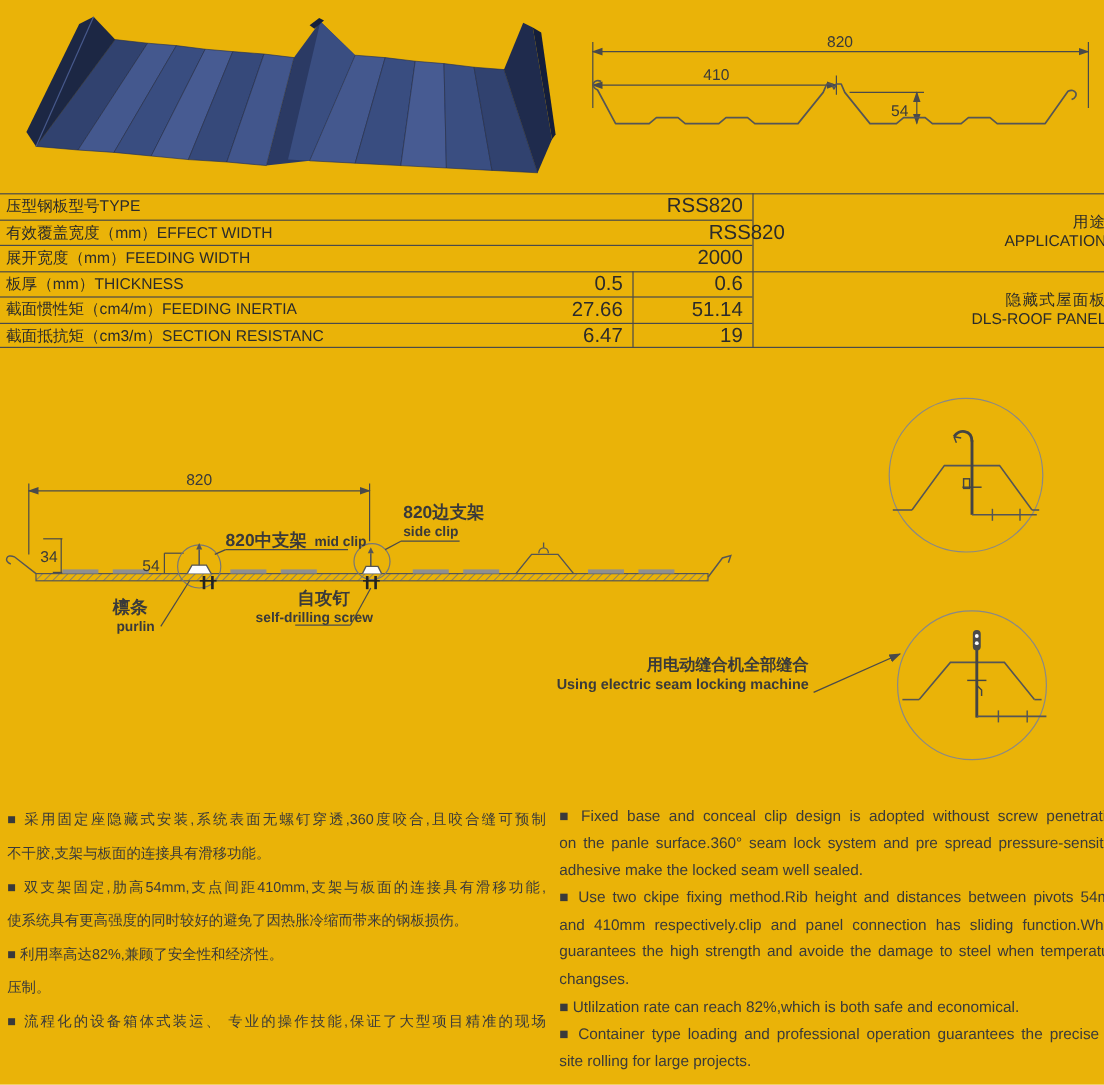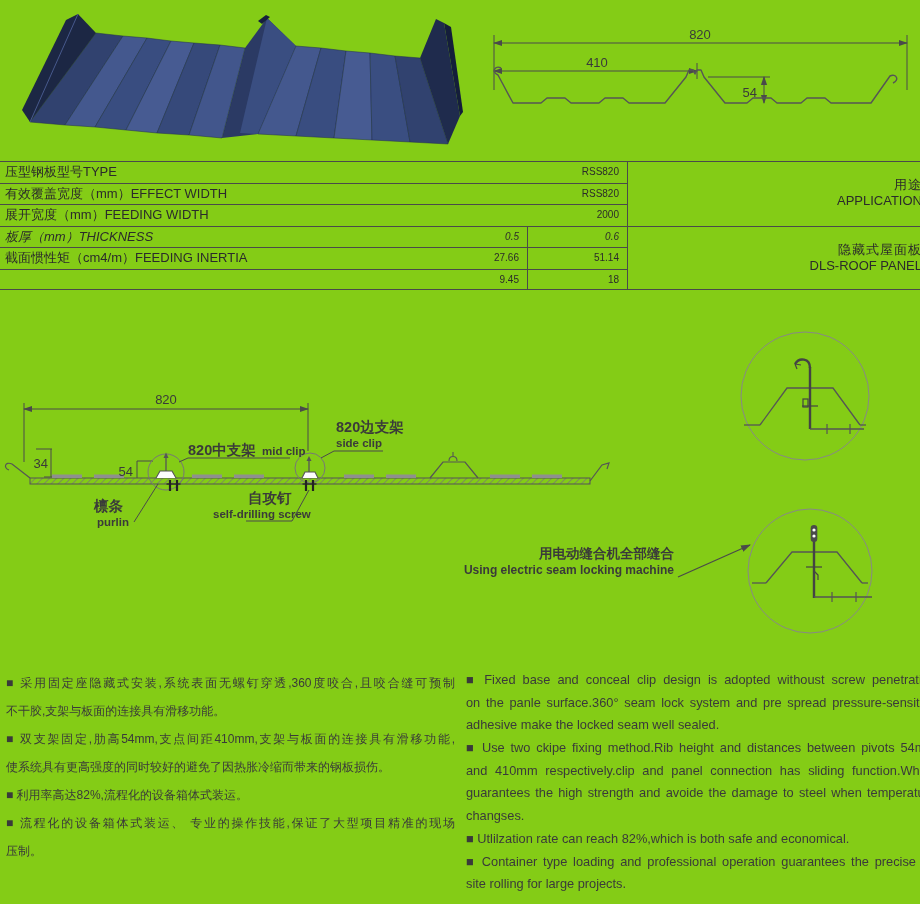--- a/index.html
+++ b/index.html
@@ -1,26 +1,26 @@
 <!DOCTYPE html>
 <html><head>
 <meta charset="utf-8">
 <style>
   html,body{margin:0;padding:0;background:#fff;}
-  .page{position:relative;width:920px;height:904px;overflow:hidden;background:#84cc16;
+  .page{position:relative;width:920px;height:904px;overflow:hidden;background:#eab308;
         font-family:"Liberation Sans","DejaVu Sans",sans-serif;color:#333;}
   svg{position:absolute;overflow:visible;}
   svg text{font-family:"Liberation Sans","DejaVu Sans",sans-serif;fill:#3a3a3a;}
 
   
   .spec-table{position:absolute;left:0;top:161px;width:920px;height:129px;}
   .hline,.vline{position:absolute;background:#4a4a4a;}
   .t-row{position:absolute;left:0;width:627px;height:21.5px;}
   .t-label{position:absolute;left:5px;top:0;line-height:21.5px;font-size:13px;color:#2b2b2b;white-space:nowrap;}
-  .t-val{position:absolute;top:0;line-height:21.5px;font-size:10px;color:#2b2b2b;white-space:nowrap;}
+  .t-val{position:absolute;top:0;line-height:21.5px;font-size:17px;color:#2b2b2b;white-space:nowrap;}
   .t-val.span-val{right:8px;}
   .t-val.v1{right:108px;text-align:right;}
   .t-val.v2{right:8px;text-align:center;}
   .side-cell{position:absolute;left:628px;width:294px;height:64.5px;display:flex;flex-direction:column;
              justify-content:center;align-items:flex-end;font-size:13px;line-height:16px;color:#2b2b2b;}
   .side-cell .zh{letter-spacing:1px;}
 
   
   .features-zh{position:absolute;left:6px;top:669px;width:449px;font-size:12px;color:#3a3a3a;}
   .features-zh .fline{height:28px;line-height:28px;overflow:hidden;}
@@ -100,41 +100,42 @@
     <div class="hline" style="left:0;top:107.5px;width:627px;height:1px"></div>
     <div class="hline" style="left:0;top:128px;width:920px;height:1.4px"></div>
     <div class="vline" style="left:627px;top:0;width:1.2px;height:129px"></div>
     <div class="vline" style="left:527px;top:64.5px;width:1px;height:64.5px"></div>
 
     <div>
         <div class="t-row" style="top: 0px;">
           <div class="t-label">压型钢板型号TYPE</div>
           <div class="t-val span-val">RSS820</div>
         </div>
-        <div class="t-row" style="top: 21.5px;">
+        <div class="t-row" style="top: 21.5px; padding-left: 35px;">
           <div class="t-label">有效覆盖宽度（mm）EFFECT WIDTH</div>
           <div class="t-val span-val">RSS820</div>
         </div>
         <div class="t-row" style="top: 43px;">
           <div class="t-label">展开宽度（mm）FEEDING WIDTH</div>
           <div class="t-val span-val">2000</div>
         </div>
-        <div class="t-row" style="top: 64.5px; font-style: italic;">
+        <div class="t-row" style="top: 64.5px;">
           <div class="t-label">板厚（mm）THICKNESS</div>
           <div class="t-val v1">0.5</div>
           <div class="t-val v2">0.6</div>
         </div>
         <div class="t-row" style="top: 86px;">
           <div class="t-label">截面惯性矩（cm4/m）FEEDING INERTIA</div>
           <div class="t-val v1">27.66</div>
           <div class="t-val v2">51.14</div>
         </div>
         <div class="t-row" style="top: 107.5px;">
-          <div class="t-val v1">9.45</div>
-          <div class="t-val v2">18</div>
+          <div class="t-label">截面抵抗矩（cm3/m）SECTION RESISTANC</div>
+          <div class="t-val v1">6.47</div>
+          <div class="t-val v2">19</div>
         </div>
       </div>
 
     <div class="side-cell" style="top:0">
       <span class="zh">用途</span>
       <span class="en">APPLICATION</span>
     </div>
     <div class="side-cell" style="top:64.5px">
       <span class="zh">隐藏式屋面板</span>
       <span class="en">DLS-ROOF PANEL</span>
@@ -261,23 +262,23 @@
     <text x="674" y="243" text-anchor="end" font-size="13.5" font-weight="600">用电动缝合机全部缝合</text>
     <text x="674" y="259" text-anchor="end" font-size="12" font-weight="600">Using electric seam locking machine</text>
     <line x1="678" y1="262" x2="750" y2="230" stroke="#4a4a4a" stroke-width="1.1" marker-end="url(#arrI)"></line>
   </svg>
 
   <div class="features-zh">
       <div class="fline j">■ 采用固定座隐藏式安装,系统表面无螺钉穿透,360度咬合,且咬合缝可预制</div>
       <div class="fline">不干胶,支架与板面的连接具有滑移功能。</div>
       <div class="fline j">■ 双支架固定,肋高54mm,支点间距410mm,支架与板面的连接具有滑移功能,</div>
       <div class="fline">使系统具有更高强度的同时较好的避免了因热胀冷缩而带来的钢板损伤。</div>
-      <div class="fline">■ 利用率高达82%,流程化的设备箱体式装运。</div>
+      <div class="fline">■ 利用率高达82%,兼顾了安全性和经济性。</div>
+      <div class="fline">压制。</div>
       <div class="fline j">■ 流程化的设备箱体式装运、 专业的操作技能,保证了大型项目精准的现场</div>
-      <div class="fline">压制。</div>
     </div>
   <div class="features-en">
       <div class="fline j">■ Fixed base and conceal clip design is adopted withoust screw penetration</div>
       <div class="fline j">on the panle surface.360° seam lock system and pre spread pressure-sensitive</div>
       <div class="fline">adhesive make the locked seam well sealed.</div>
       <div class="fline j">■ Use two ckipe fixing method.Rib height and distances between pivots 54mm</div>
       <div class="fline j">and 410mm respectively.clip and panel connection has sliding function.Which</div>
       <div class="fline j">guarantees the high strength and avoide the damage to steel when temperature</div>
       <div class="fline">changses.</div>
       <div class="fline">■ Utlilzation rate can reach 82%,which is both safe and economical.</div>

